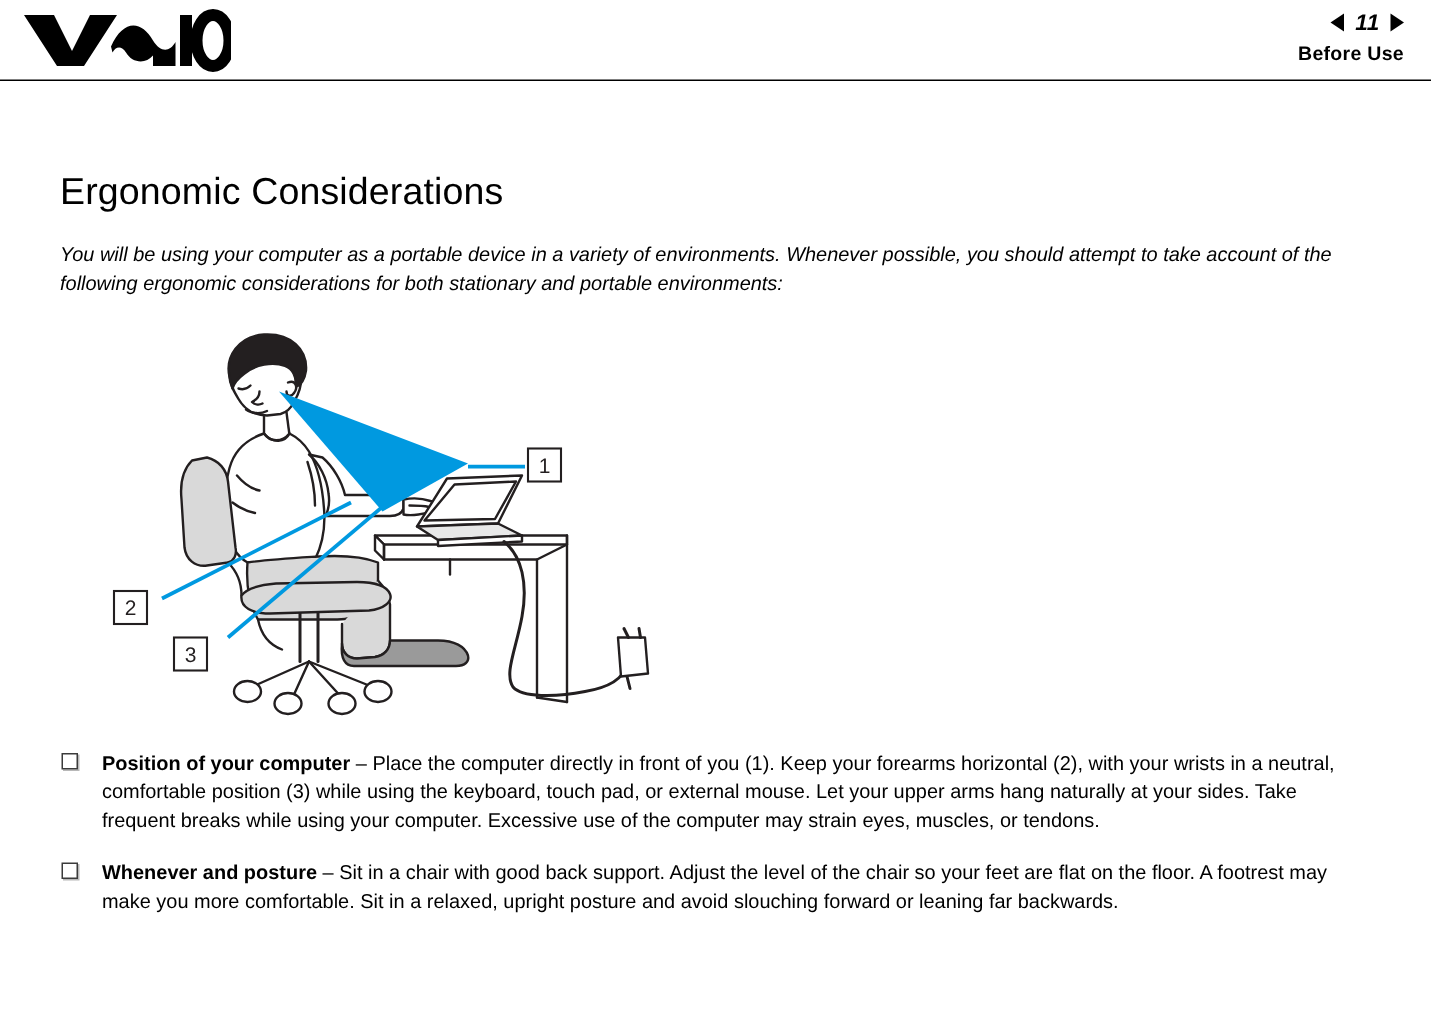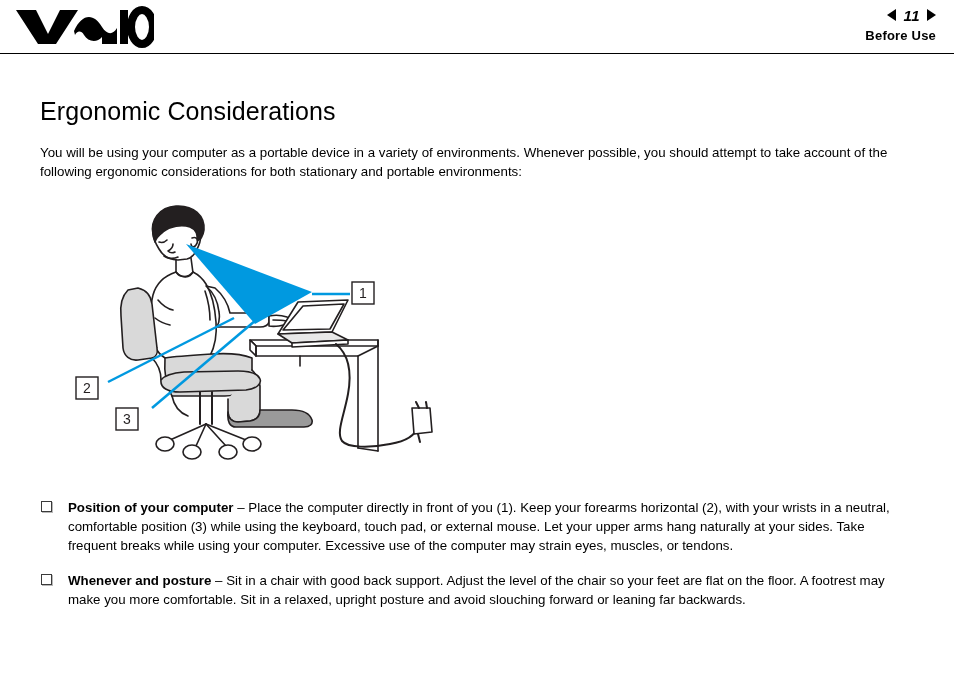--- a/index.html
+++ b/index.html
@@ -71,52 +71,53 @@
     font-weight: bold;
     font-size: 13px;
     margin-top: 3px;
     letter-spacing: 0.2px;
   }
 
   
   .content {
     position: absolute;
     left: 0;
-    top: 55px;
+    top: 72px;
     width: 762px;
   }
   h1.title {
     font-size: 25px;
     font-weight: normal;
     margin: 42px 0 0 40px;
     letter-spacing: 0.1px;
   }
   p.intro {
     margin: 18px 40px 0 40px;
     font-size: 13.3px;
     line-height: 1.42;
     width: 872px;
+    font-style: italic;
   }
 
   
   .figure {
     position: relative;
     margin: 14px 0 0 0;
     width: 954px;
     height: 280px;
   }
   .figure svg {
     position: absolute;
     left: 60px;
     top: 0;
   }
 
   
   .bullets {
-    margin: 22px 40px 0 40px;
+    margin: 6px 40px 0 40px;
     width: 876px;
   }
   .bullet {
     position: relative;
     padding-left: 28px;
     font-size: 13.3px;
     line-height: 1.45;
     margin-bottom: 15px;
   }
   .bullet .box {

